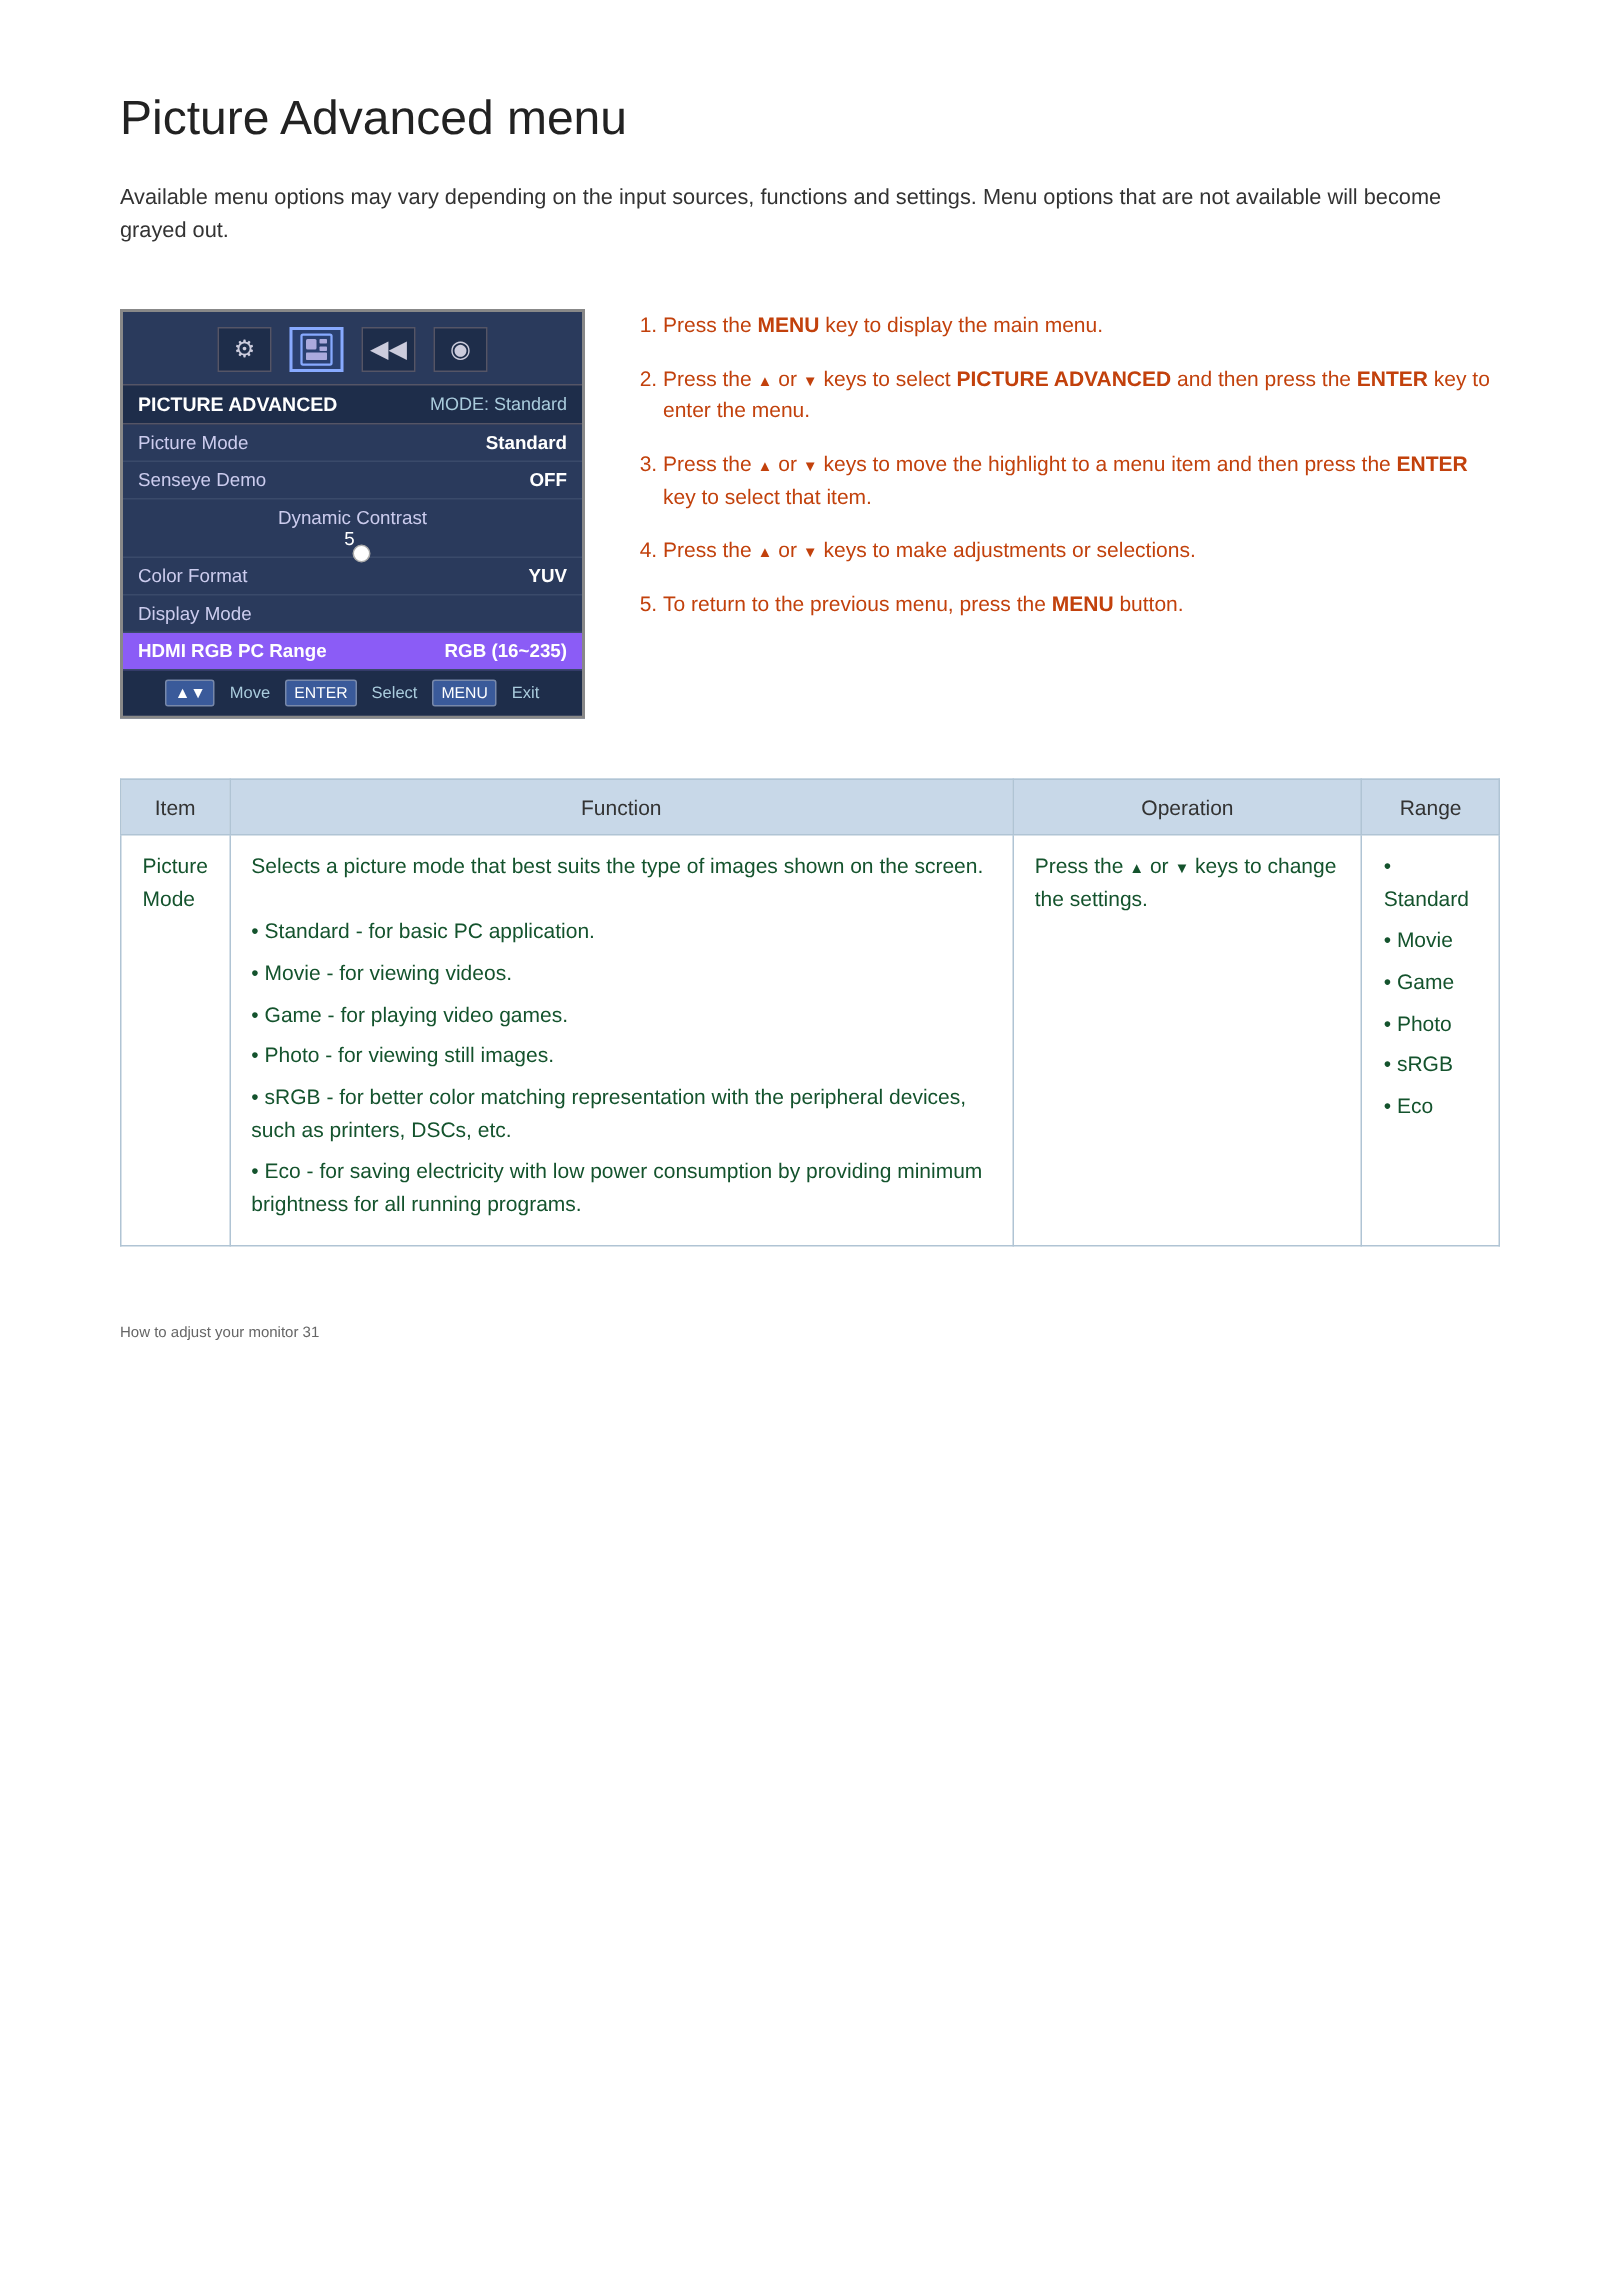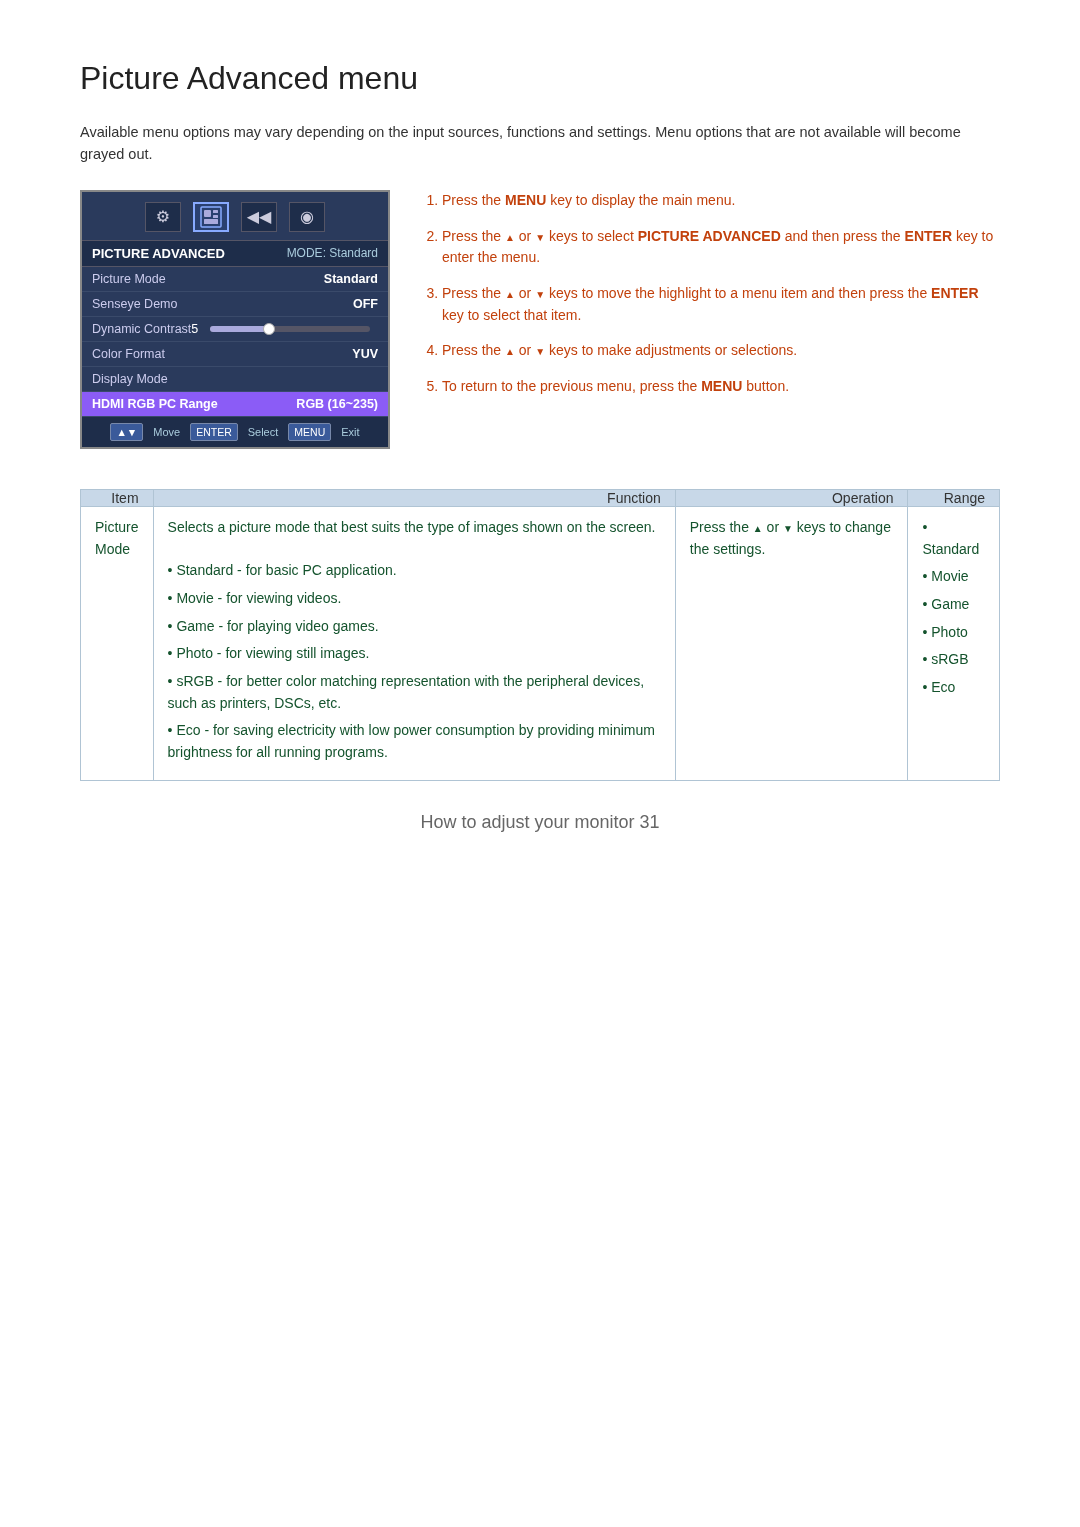--- a/index.html
+++ b/index.html
@@ -16,21 +16,21 @@
     h1 {
       font-size: 32px;
       font-weight: normal;
       margin-bottom: 24px;
       color: #222;
     }
 
     .intro-text {
       font-size: 14.5px;
       line-height: 1.55;
-      margin-bottom: 24px;
+      margin-bottom: 40px;
       color: #333;
     }
 
     .content-area {
       display: flex;
       gap: 32px;
       margin-bottom: 40px;
       align-items: flex-start;
     }
 
@@ -121,20 +121,21 @@
       font-weight: bold;
       font-size: 12.5px;
     }
 
     .osd-slider-row {
       display: flex;
       justify-content: space-between;
       align-items: center;
       padding: 5px 10px;
       border-bottom: 1px solid #3a4a6a;
+      flex-direction: column;
     }
 
     .osd-slider-track {
       flex: 1;
       height: 6px;
       background: #556;
       margin: 0 8px;
       position: relative;
       border-radius: 3px;
     }
@@ -208,22 +209,22 @@
       border-collapse: collapse;
       margin-top: 10px;
       font-size: 14px;
     }
 
     .data-table thead tr {
       background: #c8d8e8;
     }
 
     .data-table thead th {
-      padding: 0 14px;
-      text-align: right;
+      padding: 10px 14px;
+      text-align: center;
       font-weight: normal;
       color: #333;
       border: 1px solid #b0c4d4;
     }
 
     .data-table tbody tr {
       vertical-align: top;
       border: 1px solid #b0c4d4;
     }
 
@@ -242,24 +243,24 @@
 
     .data-table tbody td ul li {
       margin-bottom: 6px;
     }
 
     .data-table tbody td ul li::before {
       content: '• ';
     }
 
     .page-footer {
-      text-align: center;
-      font-size: 18px;
+      text-align: left;
+      font-size: 10px;
       color: #666;
-      margin-top: 31px;
+      margin-top: 52px;
     }
   </style>
 </head>
 <body>
 
 <h1>Picture Advanced menu</h1>
 
 <p class="intro-text">Available menu options may vary depending on the input sources, functions and settings. Menu options that are not available will become grayed out.</p>
 
 <div class="content-area">

